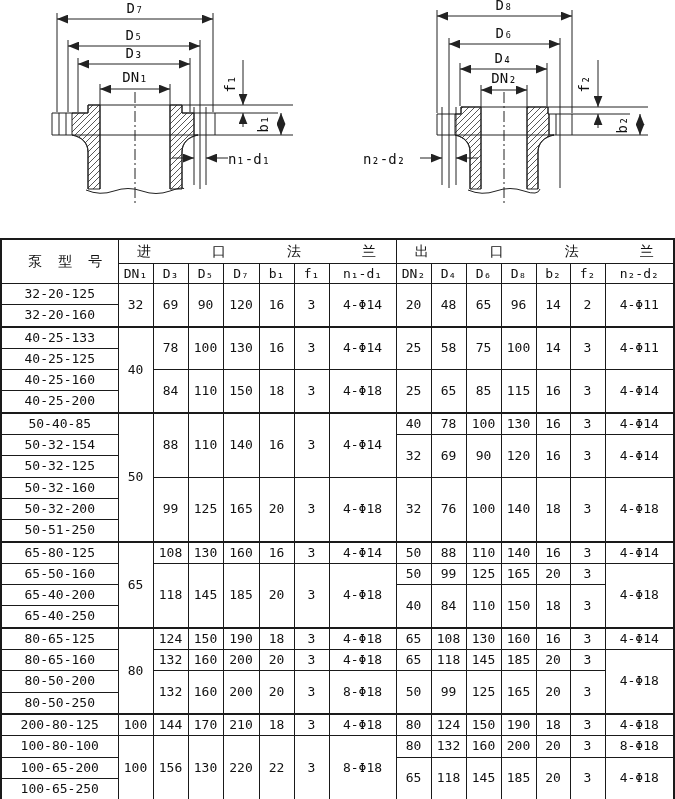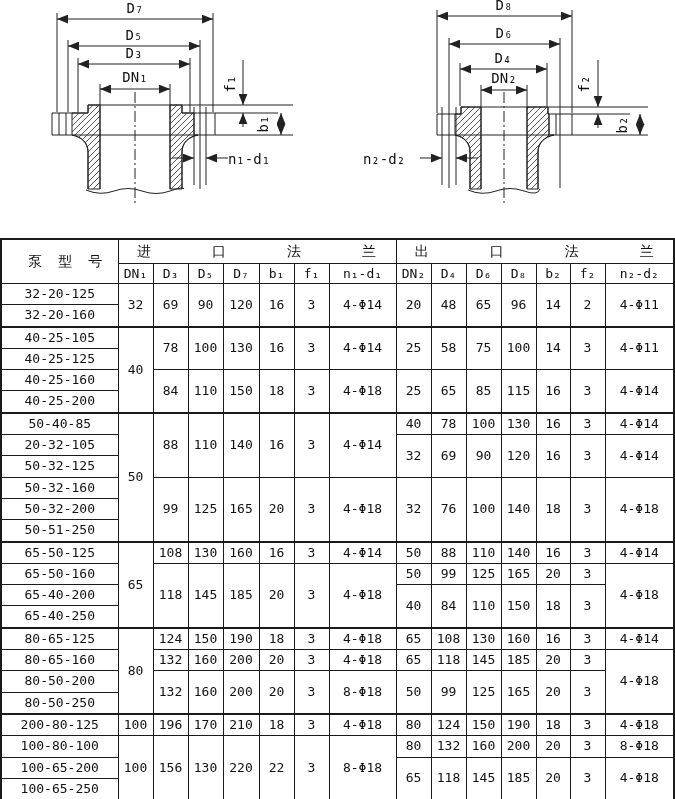--- a/index.html
+++ b/index.html
@@ -163,21 +163,21 @@
       <td rowspan="2">65</td>
       <td rowspan="2">96</td>
       <td rowspan="2">14</td>
       <td rowspan="2">2</td>
       <td rowspan="2">4-Φ11</td>
     </tr>
     <tr>
       <td>32-20-160</td>
     </tr>
     <tr class="g">
-      <td>40-25-105</td>
+      <td>40-25-133</td>
       <td rowspan="4">40</td>
       <td rowspan="2">78</td>
       <td rowspan="2">100</td>
       <td rowspan="2">130</td>
       <td rowspan="2">16</td>
       <td rowspan="2">3</td>
       <td rowspan="2">4-Φ14</td>
       <td rowspan="2">25</td>
       <td rowspan="2">58</td>
       <td rowspan="2">75</td>
@@ -219,21 +219,21 @@
       <td rowspan="3">4-Φ14</td>
       <td>40</td>
       <td>78</td>
       <td>100</td>
       <td>130</td>
       <td>16</td>
       <td>3</td>
       <td>4-Φ14</td>
     </tr>
     <tr>
-      <td>20-32-105</td>
+      <td>50-32-154</td>
       <td rowspan="2">32</td>
       <td rowspan="2">69</td>
       <td rowspan="2">90</td>
       <td rowspan="2">120</td>
       <td rowspan="2">16</td>
       <td rowspan="2">3</td>
       <td rowspan="2">4-Φ14</td>
     </tr>
     <tr>
       <td>50-32-125</td>
@@ -254,21 +254,21 @@
       <td rowspan="3">3</td>
       <td rowspan="3">4-Φ18</td>
     </tr>
     <tr>
       <td>50-32-200</td>
     </tr>
     <tr>
       <td>50-51-250</td>
     </tr>
     <tr class="g">
-      <td>65-50-125</td>
+      <td>65-80-125</td>
       <td rowspan="4">65</td>
       <td>108</td>
       <td>130</td>
       <td>160</td>
       <td>16</td>
       <td>3</td>
       <td>4-Φ14</td>
       <td>50</td>
       <td>88</td>
       <td>110</td>
@@ -352,21 +352,21 @@
       <td rowspan="2">165</td>
       <td rowspan="2">20</td>
       <td rowspan="2">3</td>
     </tr>
     <tr>
       <td>80-50-250</td>
     </tr>
     <tr class="g">
       <td>200-80-125</td>
       <td>100</td>
-      <td>196</td>
+      <td>144</td>
       <td>170</td>
       <td>210</td>
       <td>18</td>
       <td>3</td>
       <td>4-Φ18</td>
       <td>80</td>
       <td>124</td>
       <td>150</td>
       <td>190</td>
       <td>18</td>

